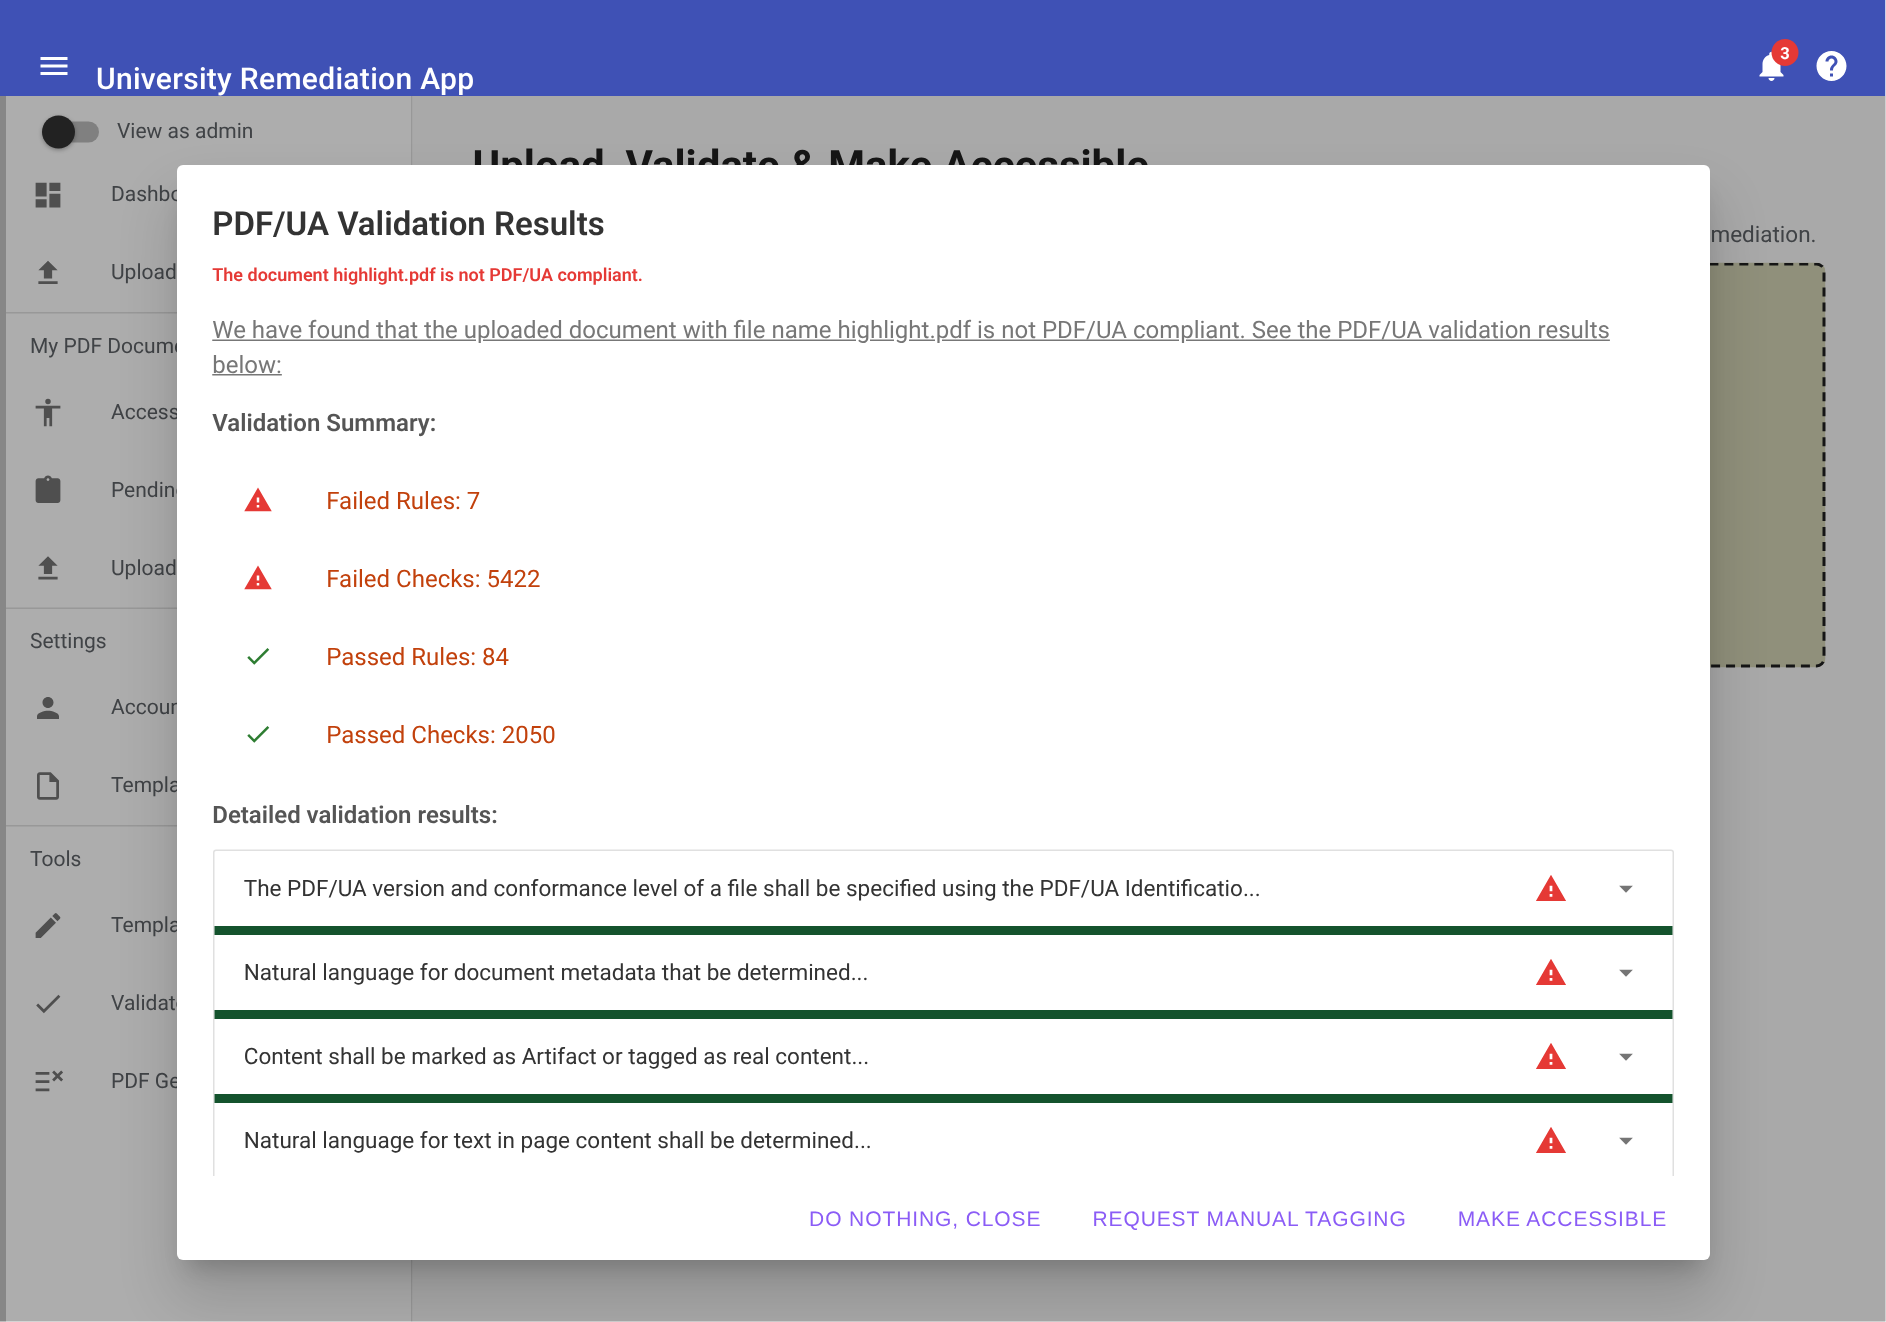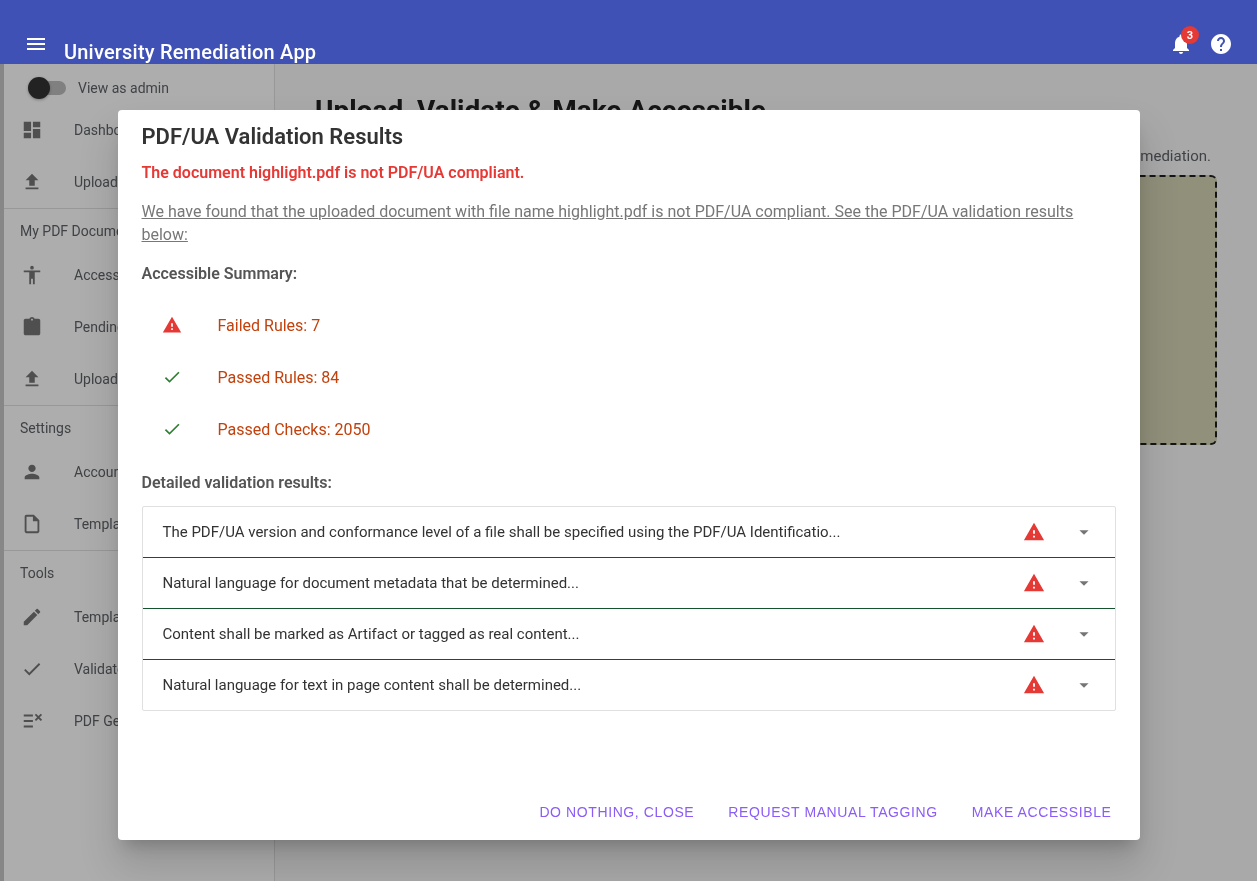--- a/index.html
+++ b/index.html
@@ -84,35 +84,36 @@
     border-radius:4px;
     box-shadow:0 11px 15px -7px rgba(0,0,0,.2),0 24px 38px 3px rgba(0,0,0,.14);
     display:flex; flex-direction:column;
     height: 730px;
   }
   .dialog-body {
     padding: 14px 24px 10px;
     overflow-y:auto;
     flex:1;
     position:relative;
+    margin-top:13px;
   }
   .dialog-title { font-size:22px; font-weight:600; color:#333; }
-  .compliance-line { margin-top:14px; color:#e53935; font-size:16px; font-weight:600; }
+  .compliance-line { margin-top:14px; color:#e53935; font-size:12px; font-weight:600; }
   .dialog-intro { margin-top:18px; color:#777; font-size:16px; line-height:1.45;text-decoration:underline; }
   .section-h { margin-top:18px; font-size:16px; font-weight:600; color:#555; }
   .summary-list { margin-top:16px; }
   .summary-row {
     display:flex; align-items:center; padding: 16px 0 16px 20px;
     font-size:16px; color:#c2410c;
   }
   .summary-row .ic { width:20px; margin-right:36px; display:flex; align-items:center; }
   .detailed-list { margin-top:14px; border:1px solid #e0e0e0; border-radius:2px; }
   .drow {
     display:flex; align-items:center; padding: 14px 20px;
-    border-bottom:1px solid #14532d; font-size:15px; color:#333;
+    border-bottom:6px solid #14532d; font-size:15px; color:#333;
     cursor:pointer;
   }
   .drow:last-child { border-bottom:none; }
   .drow .txt { flex:1; }
   .drow .warn { margin-right:28px; }
   .dialog-actions {
     padding: 10px 16px; display:flex; justify-content:flex-end;
     gap: 10px;
   }
   .dialog-actions button {
@@ -256,30 +257,38 @@
     <div class="dropzone"></div>
   </div>
 </div>
 
 <div class="overlay">
   <div class="dialog">
     <div class="dialog-body">
       <div class="dialog-title">PDF/UA Validation Results</div>
       <div class="compliance-line">The document highlight.pdf is not PDF/UA compliant.</div>
       <div class="dialog-intro">We have found that the uploaded document with file name highlight.pdf is not PDF/UA compliant. See the PDF/UA validation results below:</div>
-      <div class="section-h">Accessible Summary:</div>
+      <div class="section-h">Validation Summary:</div>
 
       <div class="summary-list">
         <div class="summary-row">
           <span class="ic">
               <svg width="20" height="20" viewBox="0 0 24 24" fill="#e53935">
                 <path d="M1 21h22L12 2 1 21zm12-3h-2v-2h2v2zm0-4h-2v-4h2v4z"></path>
               </svg>
             </span>
           <span>Failed Rules: 7</span>
+        </div>
+        <div class="summary-row">
+          <span class="ic">
+              <svg width="20" height="20" viewBox="0 0 24 24" fill="#e53935">
+                <path d="M1 21h22L12 2 1 21zm12-3h-2v-2h2v2zm0-4h-2v-4h2v4z"></path>
+              </svg>
+            </span>
+          <span>Failed Checks: 5422</span>
         </div>
         <div class="summary-row">
           <span class="ic">
               <svg width="20" height="20" viewBox="0 0 24 24" fill="#2e7d32">
                 <path d="M9 16.17L4.83 12 3.41 13.41 9 19l12-12-1.41-1.41z"></path>
               </svg>
             </span>
           <span>Passed Rules: 84</span>
         </div>
         <div class="summary-row">

